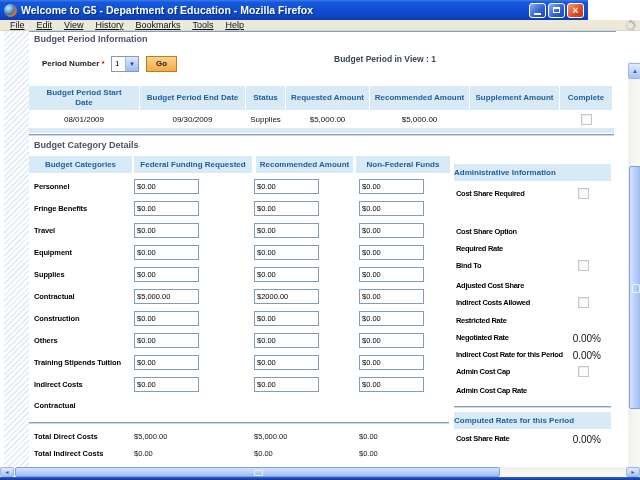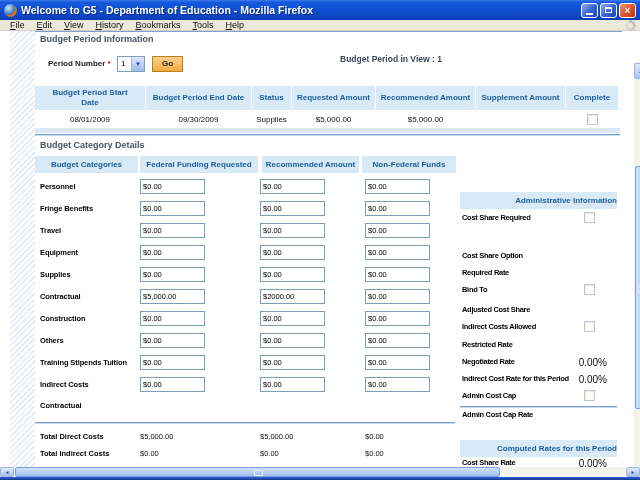--- a/index.html
+++ b/index.html
@@ -1,47 +1,47 @@
 <!DOCTYPE html>
 <html><head>
 <meta charset="utf-8">
 <style>
   * { margin:0; padding:0; box-sizing:border-box; }
   html,body { width:640px; height:480px; overflow:hidden; }
   body { font-family:"Liberation Sans","DejaVu Sans",sans-serif; }
   .screen { position:relative; width:640px; height:480px; background:#fff; overflow:hidden; }
 
   
-  .titlebar { position:absolute; left:0; top:0; width:640px; height:20px;
+  .titlebar { position:absolute; left:0; top:0; width:588px; height:20px;
     background:linear-gradient(to bottom,#3a7aea 0%,#1659dd 12%,#1150d4 45%,#0d47c6 80%,#0a3cae 100%);
     display:flex; align-items:center; padding:9px 4px; }
   .fficon { width:13px; height:13px; border-radius:50%; margin-right:4px; flex:0 0 auto;
     background:radial-gradient(circle at 32% 30%,#cfe9fb 0%,#5a9ad8 38%,#1e4f93 62%,#0d2c5c 100%);
     box-shadow:inset -2px -2px 0 rgba(240,120,30,.85); }
   .title { color:#fff; font-size:10.5px; font-weight:bold; text-shadow:1px 1px 1px rgba(0,10,60,.55);
     white-space:nowrap; overflow:hidden; flex:1 1 auto; }
   .winbtns { display:flex; gap:2px; flex:0 0 auto; }
   .wbtn { width:17px; height:15px; border:1px solid #fff; border-radius:3px; color:#fff;
     display:flex; align-items:center; justify-content:center; font:bold 10px "Liberation Sans",sans-serif; cursor:default; }
   .wbtn.min,.wbtn.res { background:linear-gradient(135deg,#8cb0f4 0%,#3563d8 55%,#1c44b4 100%); }
   .wbtn.cls { background:linear-gradient(135deg,#f09a74 0%,#e2512a 55%,#bb3412 100%); }
   .glyph-min { width:7px; height:2px; background:#fff; margin-top:7px; }
   .glyph-res { width:7px; height:6px; border:1px solid #fff; border-top-width:2px; background:transparent; }
 
   
   .menubar { position:absolute; left:0; top:20px; width:640px; height:11px; background:#ece9d8;
     border-bottom:1px solid #d8d4c4; display:flex; align-items:center; padding-left:4px; }
-  .menu { display:inline-block; font-size:9px; color:#111; padding:0 6px; line-height:11px; }
+  .menu { display:inline-block; font-size:9px; color:#111; padding:0 6px; line-height:11px;text-decoration:underline; }
   .menu::first-letter { text-decoration:underline; }
   .throbber { position:absolute; right:8px; top:4px; width:3px; height:3px; border-radius:50%;
     box-shadow:0 -4px 0 #b4b4b4, 2.8px -2.8px 0 #bababa, 4px 0 0 #c0c0c0, 2.8px 2.8px 0 #c6c6c6,
                0 4px 0 #cccccc, -2.8px 2.8px 0 #d2d2d2, -4px 0 0 #d8d8d8, -2.8px -2.8px 0 #dedede; }
 
   
-  .viewport { position:absolute; left:10px; top:31px; width:576px; height:436px;
+  .viewport { position:absolute; left:4px; top:31px; width:576px; height:436px;
     background:repeating-linear-gradient(135deg,#ffffff 0 2px,#e9eef6 2px 4px); }
   .page { position:absolute; left:25px; top:0; width:587px; height:436px; background:#fff;
     border-top:1px solid #7d9fd0; }
 
   .h1 { position:absolute; left:5px; font-size:9px; font-weight:bold; color:#4a5264; }
 
   
   .plabel { position:absolute; left:13px; top:27px; font-size:8px; font-weight:bold; color:#1a1a1a; }
   .req { color:#cc0000; font-weight:bold; }
   .xp-select { position:absolute; left:82px; top:24px; width:28px; height:16px; border:1px solid #7f9db9;
@@ -84,22 +84,22 @@
   .supp { position:absolute; left:5px; top:369px; font-size:7.5px; font-weight:bold; }
   .tline { position:absolute; left:0; top:390px; width:420px; height:1px; background:#7d9fd0;
     box-shadow:0 1px 0 #c8d9ee; }
   .trow { position:absolute; left:0; width:445px; height:14px; }
   .tlbl { position:absolute; left:5px; top:2px; font-size:7.5px; font-weight:bold; white-space:nowrap; }
   .tval { position:absolute; top:2px; font-size:7.5px; color:#111; }
 
   
   .panel { position:absolute; left:425px; width:157px; }
   .panel-head { position:absolute; left:0; top:0; width:157px; height:17px; background:#d9eaf7;
-    color:#1b5e9e; font-size:8px; font-weight:bold; line-height:17px; text-align:right; white-space:nowrap;margin-top:28px; }
-  .arow { position:absolute; left:0; width:157px; height:12px;margin-top:24px; }
+    color:#1b5e9e; font-size:8px; font-weight:bold; line-height:17px; text-align:left; white-space:nowrap; }
+  .arow { position:absolute; left:0; width:157px; height:12px; }
   .albl { position:absolute; left:2px; top:1px; font-size:7.5px; font-weight:bold; color:#000;
     letter-spacing:-0.3px; white-space:nowrap; }
   .aval { position:absolute; right:10px; top:1px; font-size:10px; color:#111;text-align:center; }
   .acb { right:22px; top:0; position:absolute; }
   .aline { position:absolute; left:425px; top:374px; width:157px; height:1px; background:#7d9fd0;
     box-shadow:0 1px 0 #c8d9ee; }
 
   .cb { display:inline-block; width:11px; height:11px; background:#fdfdf6; border:1px solid #bcc7d1;
     box-shadow:inset 1px 1px 0 #e8edf1; }
 

